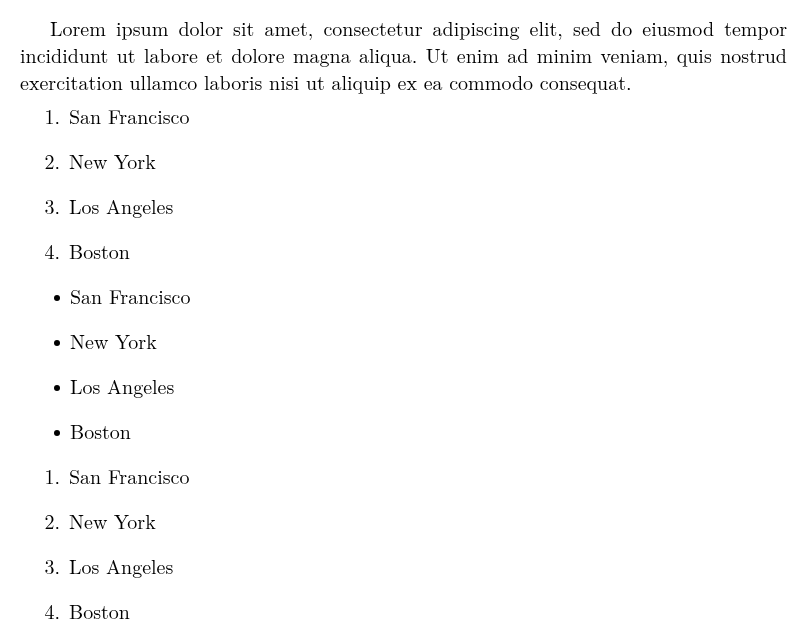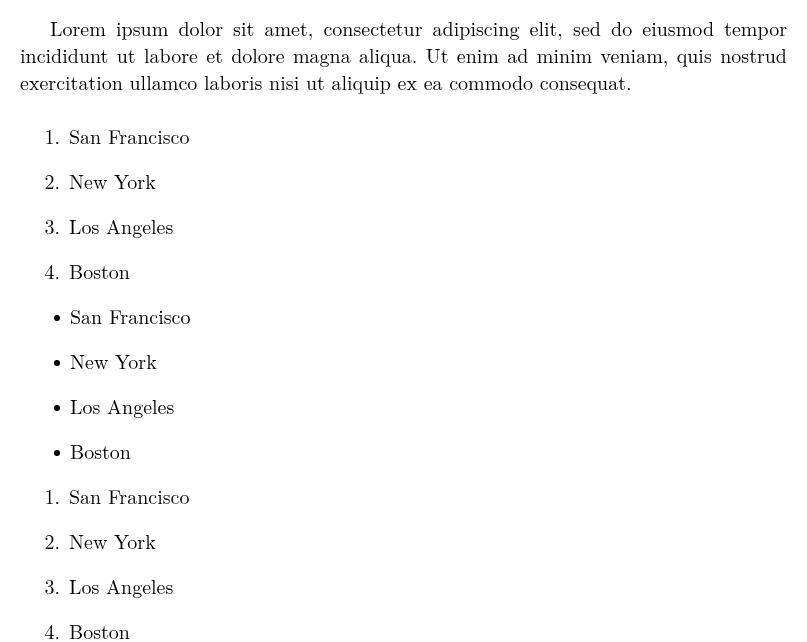--- a/index.html
+++ b/index.html
@@ -12,21 +12,21 @@
     font-size: 20px;
     color: #000000;
     line-height: 1.35;
   }
   .page {
     padding: 14px 20px 20px 20px;
   }
   .paragraph {
     text-align: justify;
     text-indent: 1.5em;
-    margin-bottom: 27px;
+    margin-bottom: 7px;
   }
   .list {
     margin: 0;
     padding: 0;
   }
   .list-item {
     display: flex;
     align-items: baseline;
     margin: 0 0 18px 0;
   }

